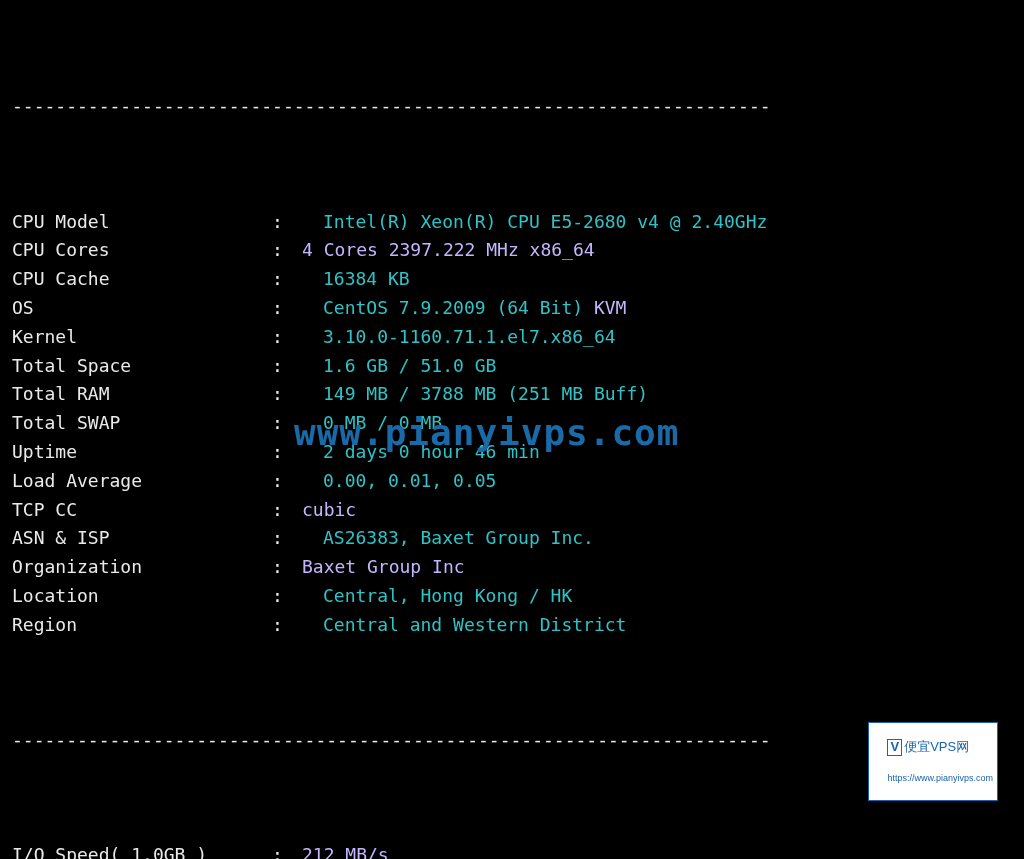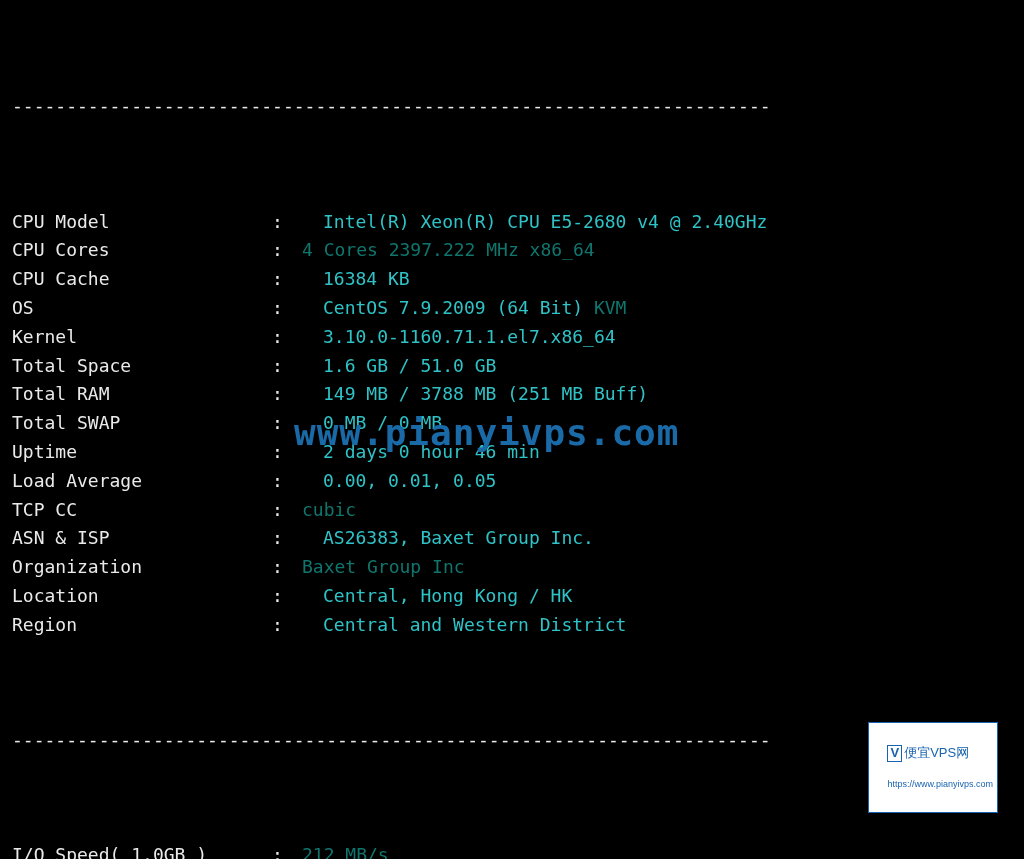--- a/index.html
+++ b/index.html
@@ -19,42 +19,42 @@
     position: relative;
     white-space: pre;
   }
   .row { display: flex; flex-direction: row; }
   .label { width: 260px; }
   .colon { width: 30px; }
   .val   { flex: 1; }
 
   .white  { color: #eaeaea; }
   .cyan   { color: #2fc3c7; margin-left: 21px; }
-  .yellow { color: #0f766e; }
+  .yellow { color: #c4b5fd; }
 
   .sep { color: #eaeaea; letter-spacing: 0; }
 
   .watermark {
     position: absolute;
     top: 404px; left: 294px;
     font-size: 36px;
     font-weight: bold;
     color: #1a6aa8;
     letter-spacing: 1px;
     pointer-events: none;
   }
 
   .badge {
     position: absolute;
     right: 26px;
     top: 722px;
     background: #fff;
     color: #1a63b0;
     font-size: 13px;
-    padding: 8px 4px;
+    padding: 2px 4px;
     border: 1px solid #1a63b0;
     font-family: sans-serif;
     line-height: 1.1;
     pointer-events: none;
   }
   .badge .v {
     display: inline-block;
     border: 1.5px solid #1a63b0;
     padding: 0 2px;
     margin-right: 2px;

